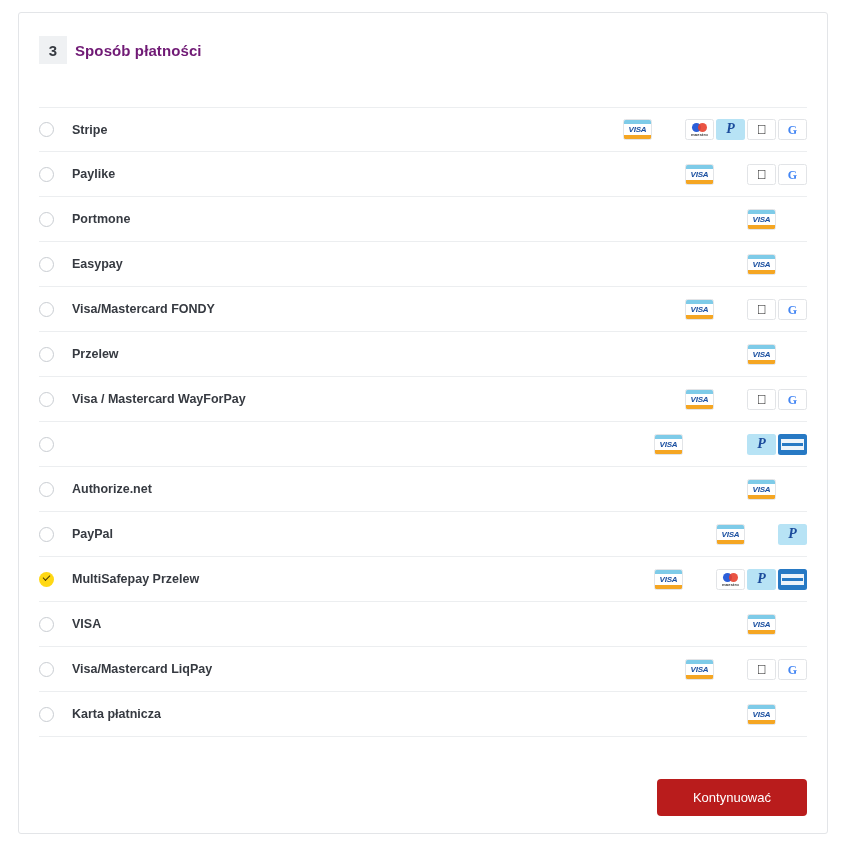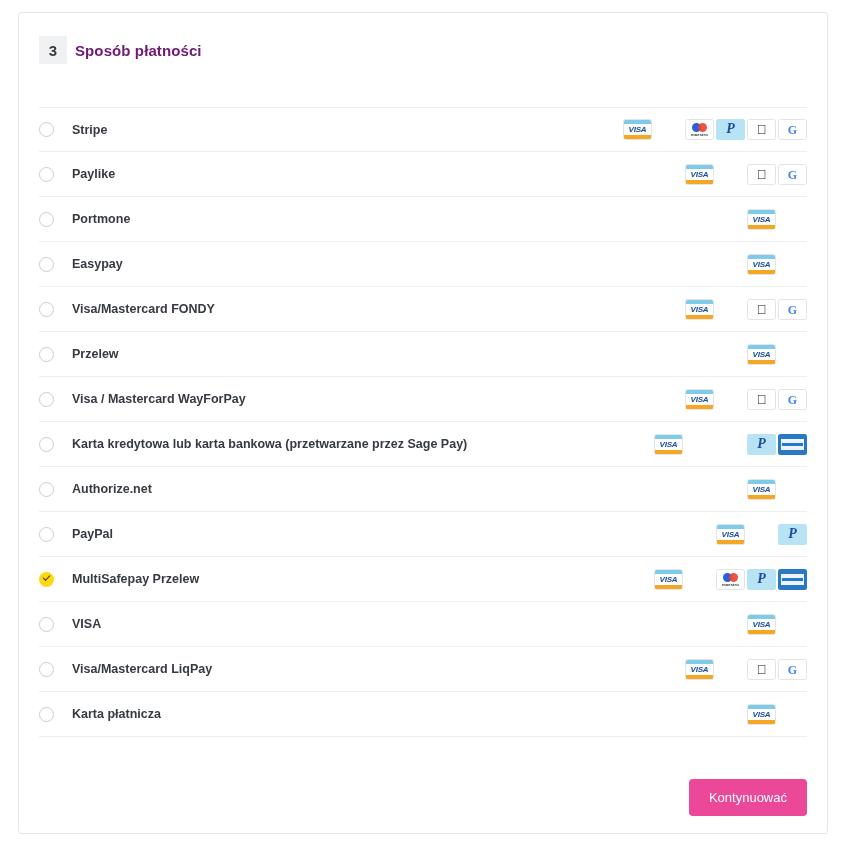--- a/index.html
+++ b/index.html
@@ -151,27 +151,27 @@
     position: absolute;
     left: 0; right: 0; bottom: 0;
     height: 72px;
     display: flex;
     align-items: center;
     justify-content: flex-end;
     padding-right: 20px;
     box-sizing: border-box;
   }
   .continue-btn {
-    background: #ec4899;
+    background: #b91c1c;
     color: #ffffff;
     border: none;
     border-radius: 4px;
     font-size: 13px;
     font-family: "Liberation Sans", sans-serif;
-    padding: 11px 20px;
+    padding: 11px 36px;
     cursor: pointer;
   }
 </style>
 </head>
 <body>
 
 <div id="page">
   <div class="card">
 
     <div class="card-header">
@@ -319,21 +319,20 @@
             <div class="brand b-apple">
               <div class="ap"></div>
             </div>
             <div class="brand b-google">
               <div class="gg"><span style="color:#4285f4">G</span></div>
             </div>
           </div>
         </div>
         <div class="option-row">
           <div class="radio"></div>
-          <div class="option-label">Karta kredytowa lub karta bankowa (przetwarzane przez Sage Pay)</div>
           <div class="brand-list">
             <div class="brand b-visa">
               <div class="v-top"></div>
               <div class="v-txt">VISA</div>
               <div class="v-bot"></div>
             </div>
             <div class="brand b-mastercard">
               <div class="chip"><i></i><i></i><i></i></div>
               <div class="c1"></div>
               <div class="c2"></div>

